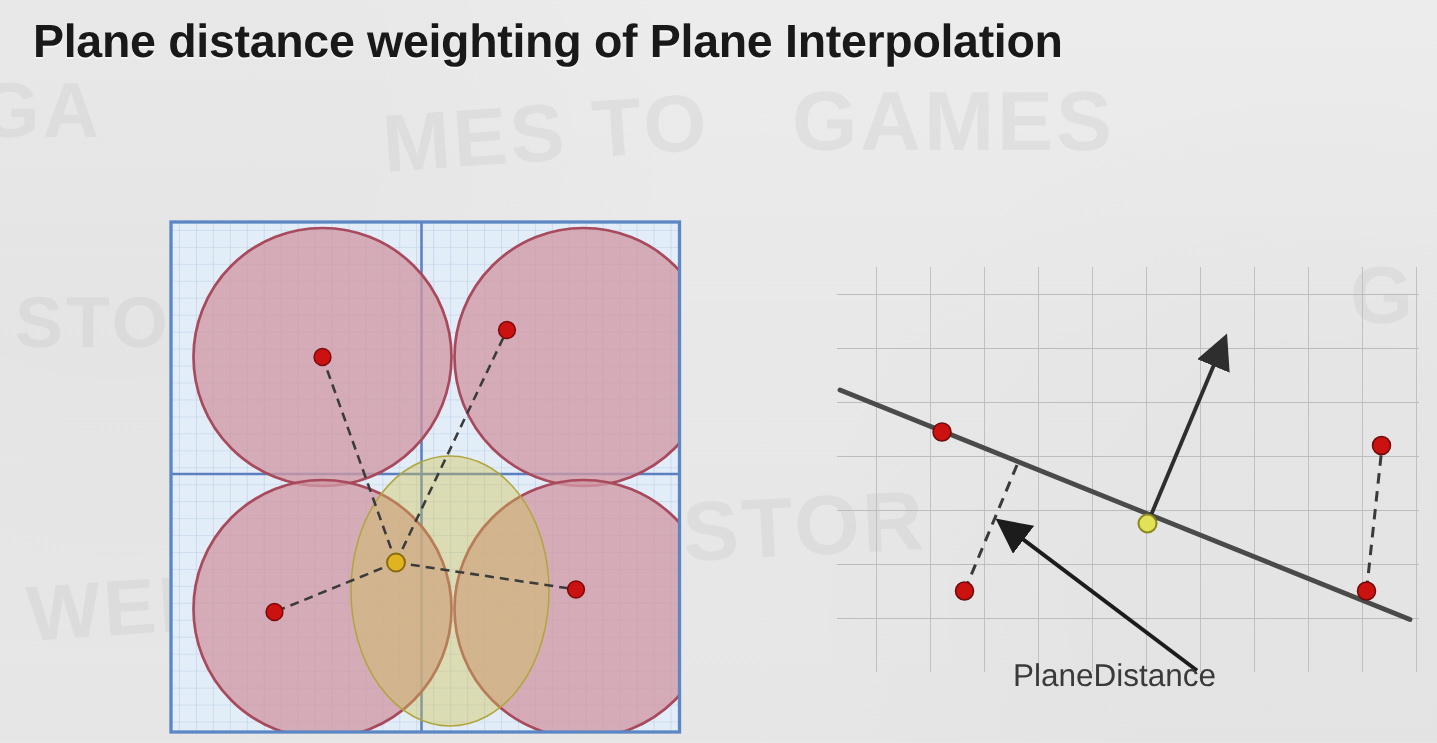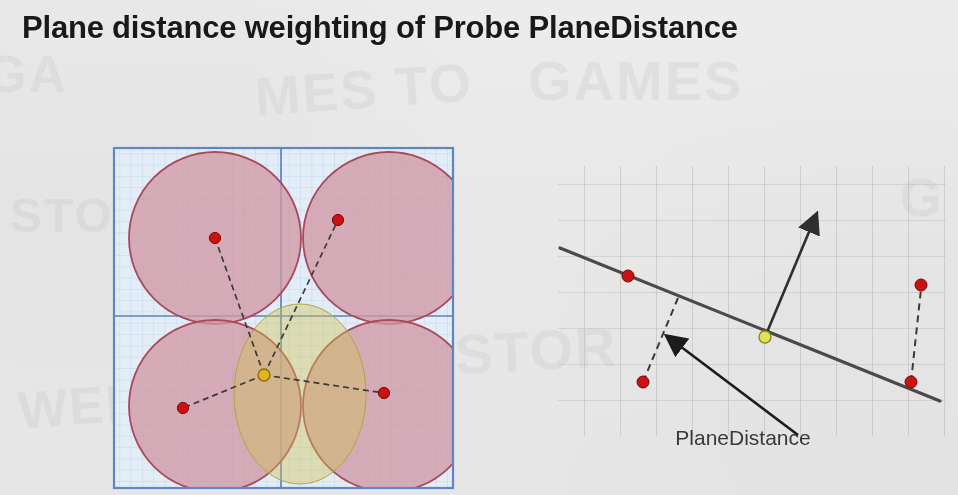--- a/index.html
+++ b/index.html
@@ -41,38 +41,38 @@
     left:22px;top:10px;
     font-size:31px;
     font-weight:bold;
     color:#191919;
     letter-spacing:-0.2px;
     font-family:"Liberation Sans", sans-serif;
     text-shadow:0 1px 0 rgba(255,255,255,0.55);
   }
 
   #left-figure{position:absolute;left:108px;top:142px;width:348px;height:353px;}
-  #right-figure{position:absolute;left:548px;top:148px;width:410px;height:335px;}
+  #right-figure{position:absolute;left:548px;top:160px;width:410px;height:335px;}
   svg{display:block;}
   .fig-svg{overflow:visible;}
 </style>
 </head>
 <body>
 
 <div id="slide">
 
   <div class="wm" id="wm1">GA</div>
   <div class="wm" id="wm2">MES TO</div>
   <div class="wm" id="wm3">GAMES</div>
   <div class="wm" id="wm4">STOR</div>
   <div class="wm" id="wm5">WEB</div>
   <div class="wm" id="wm6">STO</div>
   <div class="wm" id="wm7">G</div>
 
-  <div id="title">Plane distance weighting of Probe PlaneDistance</div>
+  <div id="title">Plane distance weighting of Plane Interpolation</div>
 
   <div id="left-figure">
     <svg class="fig-svg" width="348" height="353" viewBox="0 0 348 353">
       <defs>
         <pattern id="fineGrid" width="11.3" height="11.3" patternUnits="userSpaceOnUse">
           <path d="M 11.3 0 L 0 0 0 11.3" fill="none" stroke="#b9cfe6" stroke-width="0.8"></path>
         </pattern>
         <clipPath id="gridClip">
           <rect x="6" y="6" width="339" height="340"></rect>
         </clipPath>

